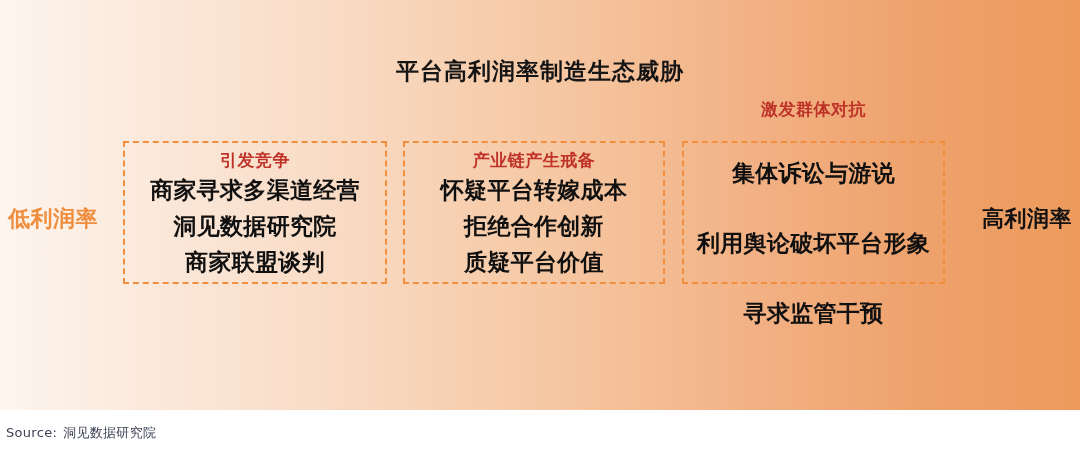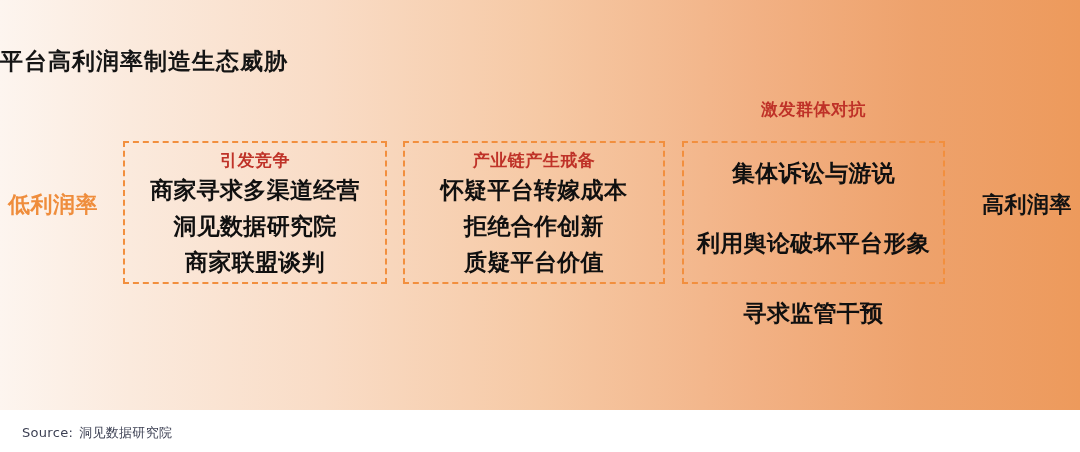--- a/index.html
+++ b/index.html
@@ -58,32 +58,32 @@
     left:585px;top:96px;
     width:96px;height:96px;
     border:9px solid rgba(255,255,255,0.26);
     border-radius:50%;
     border-right-color:transparent;
     transform:rotate(-38deg);
   }
   
   .title{
     position:absolute;
-    left:0;right:0;top:46px;
-    text-align:left;
+    left:0;right:0;top:56px;
+    text-align:center;
     font-size:23px;
     font-weight:700;
     color:#151515;
     letter-spacing:1px;
     font-family:"DejaVu Sans","Liberation Sans",sans-serif;
   }
   
   .side-label{
     position:absolute;
-    top:190px;
+    top:204px;
     font-size:22px;
     font-weight:700;
     letter-spacing:0.5px;
     font-family:"DejaVu Sans","Liberation Sans",sans-serif;
     white-space:nowrap;
   }
   .side-left{left:8px;color:#ef8d3c;}
   .side-right{right:8px;color:#121212;}
   
   .box{
@@ -122,21 +122,21 @@
   }
   
   .footer{
     position:absolute;
     left:0;top:410px;
     width:1080px;height:42px;
     background:#ffffff;
   }
   .source{
     position:absolute;
-    left:22px;top:14px;
+    left:6px;top:14px;
     font-size:13px;
     color:#3b3f52;
     letter-spacing:0.3px;
     font-family:"DejaVu Sans","Liberation Sans",sans-serif;
     white-space:nowrap;
   }
   .source .src-label{margin-right:6px;}
 </style>
 </head>
 <body>

